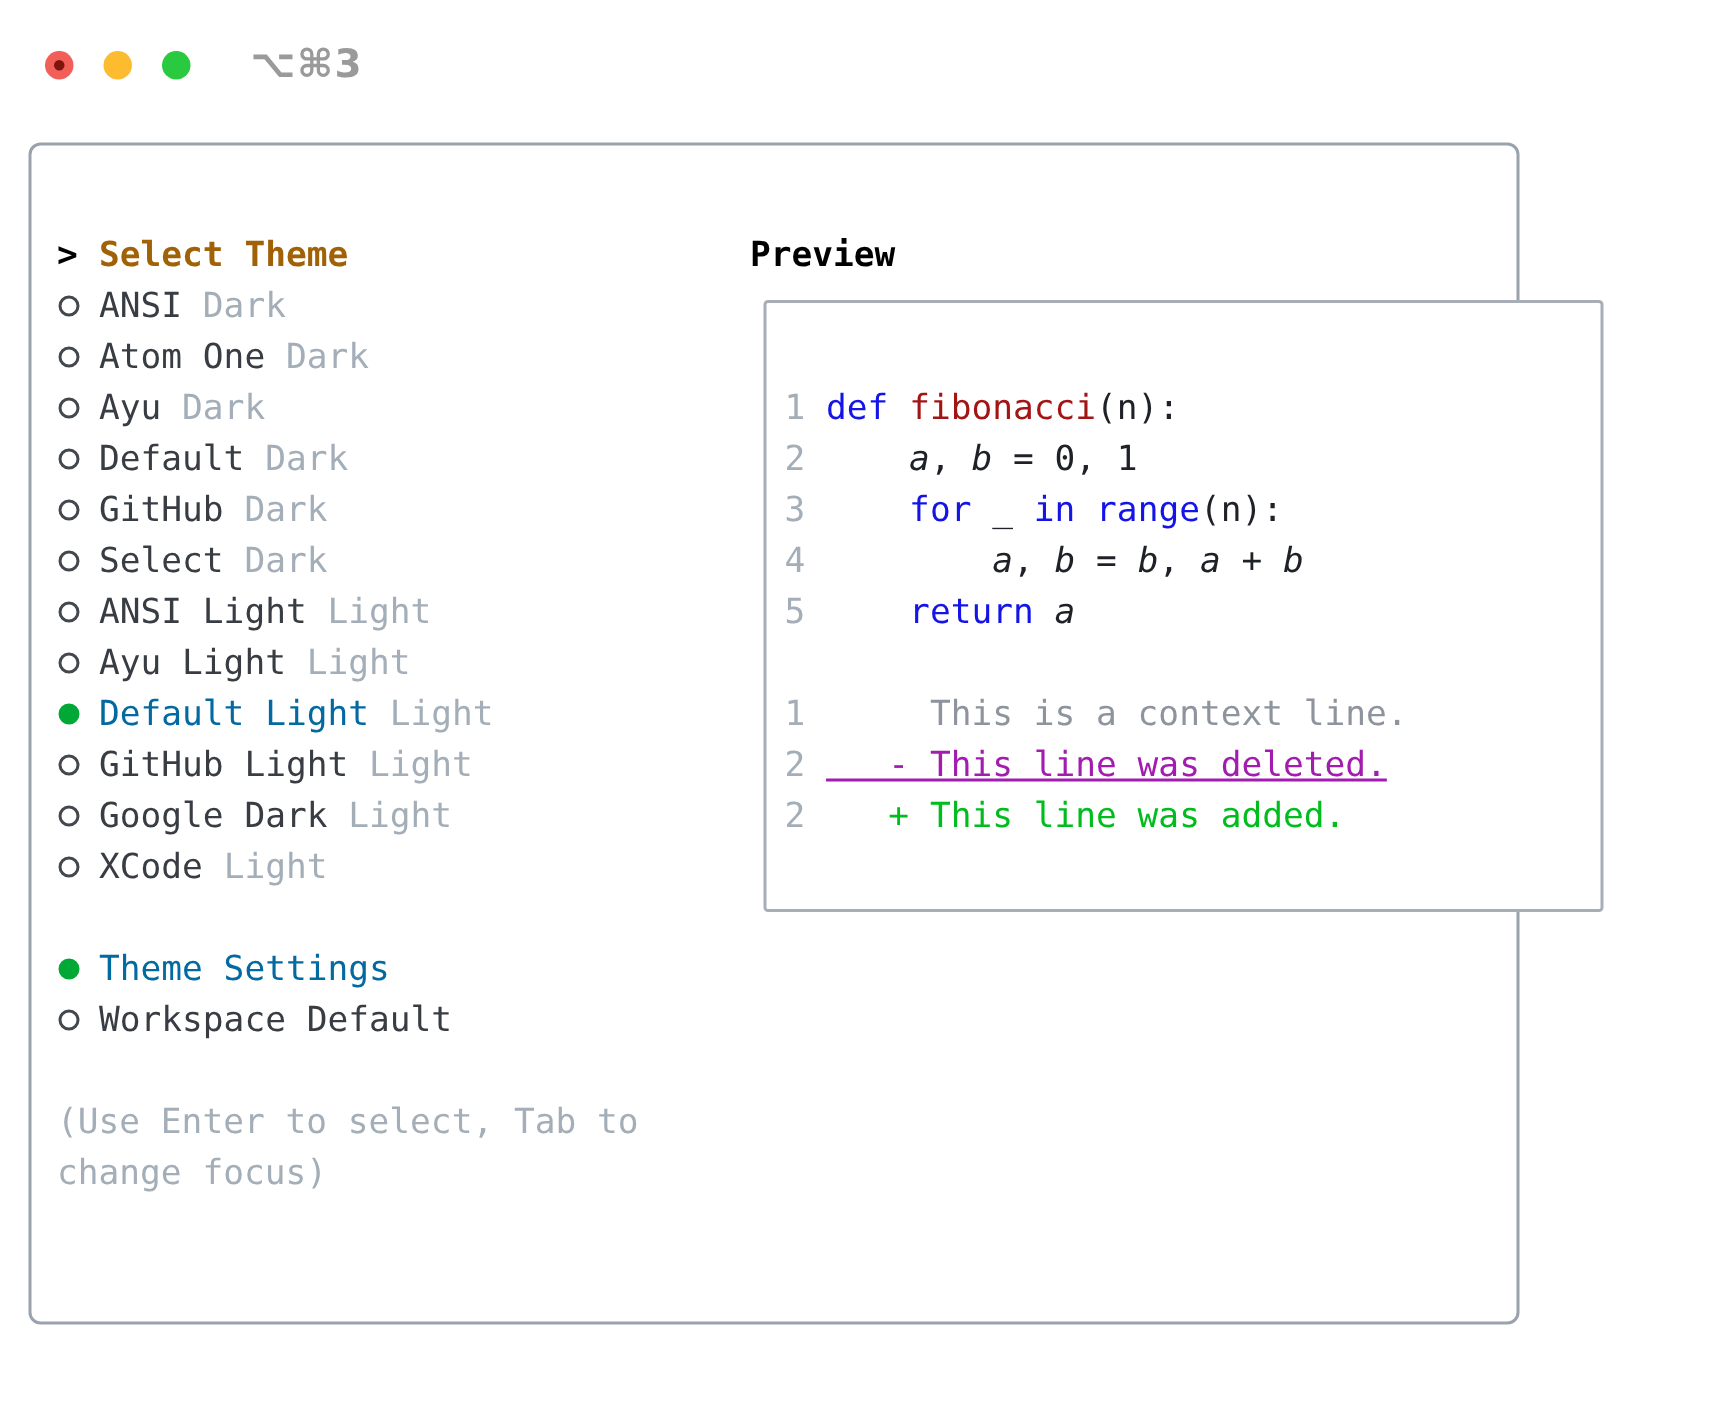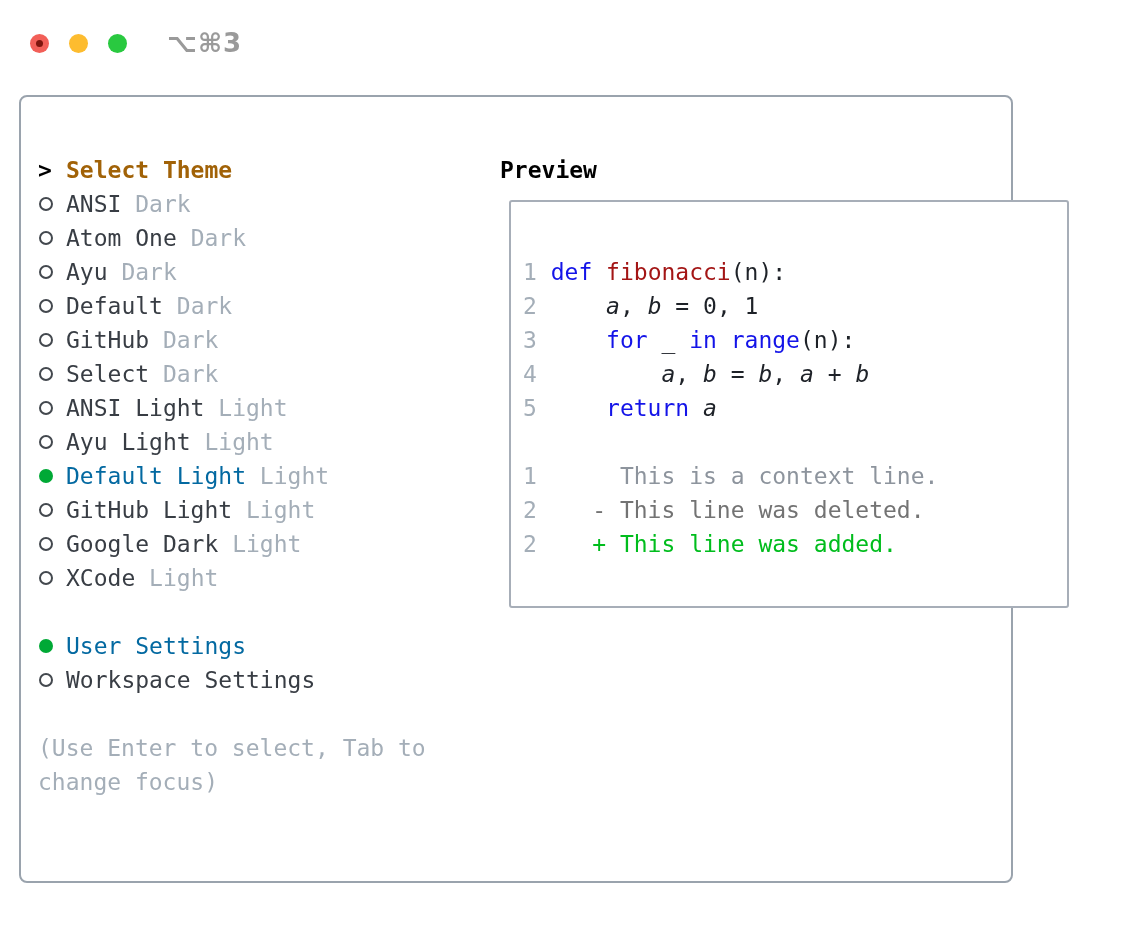--- a/index.html
+++ b/index.html
@@ -40,21 +40,21 @@
   .preview-box { position:absolute; left:488px; top:103px; width:560px; height:408px;
                  border:2px solid #a7aeb8; border-radius:3px; background:#fff; }
   .preview-code { padding:53px 0 0 12px; font-size:23px; line-height:34px; }
   .cl { white-space:pre; height:34px; }
   .ln { display:inline-block; width:2ch; color:#a4aeb8; }
   .t-kw { color:#1414e8; }
   .t-fn { color:#a31515; }
   .t-pl { color:#1e2228; }
   .t-id { color:#1e2228; font-style:italic; }
   .t-ctx { color:#8d949d; }
-  .t-del { color:#737373; }
+  .t-del { color:#a21caf;text-decoration:underline; }
   .t-add { color:#00bd1d; }
 </style>
 </head>
 <body>
 
 <div class="window">
 
   <div class="titlebar">
     <span class="dot dot-red">
         <span class="inner"></span>
@@ -160,27 +160,27 @@
         </div>
 
       <div class="spacer"></div>
 
 
       <div>
           <div class="row item sel">
             <span class="marker">
               <span class="circle filled"></span>
             </span>
-            <span class="name">User Settings</span>
-          </div>
-          <div class="row item">
-            <span class="marker">
-              <span class="circle"></span>
-            </span>
-            <span class="name">Workspace Settings</span>
+            <span class="name">Theme Settings</span>
+          </div>
+          <div class="row item">
+            <span class="marker">
+              <span class="circle"></span>
+            </span>
+            <span class="name">Workspace Default</span>
           </div>
         </div>
 
       <div class="spacer"></div>
 
       <div class="help">
         <div>(Use Enter to select, Tab to</div>
         <div>change focus)</div>
       </div>
     </div>

